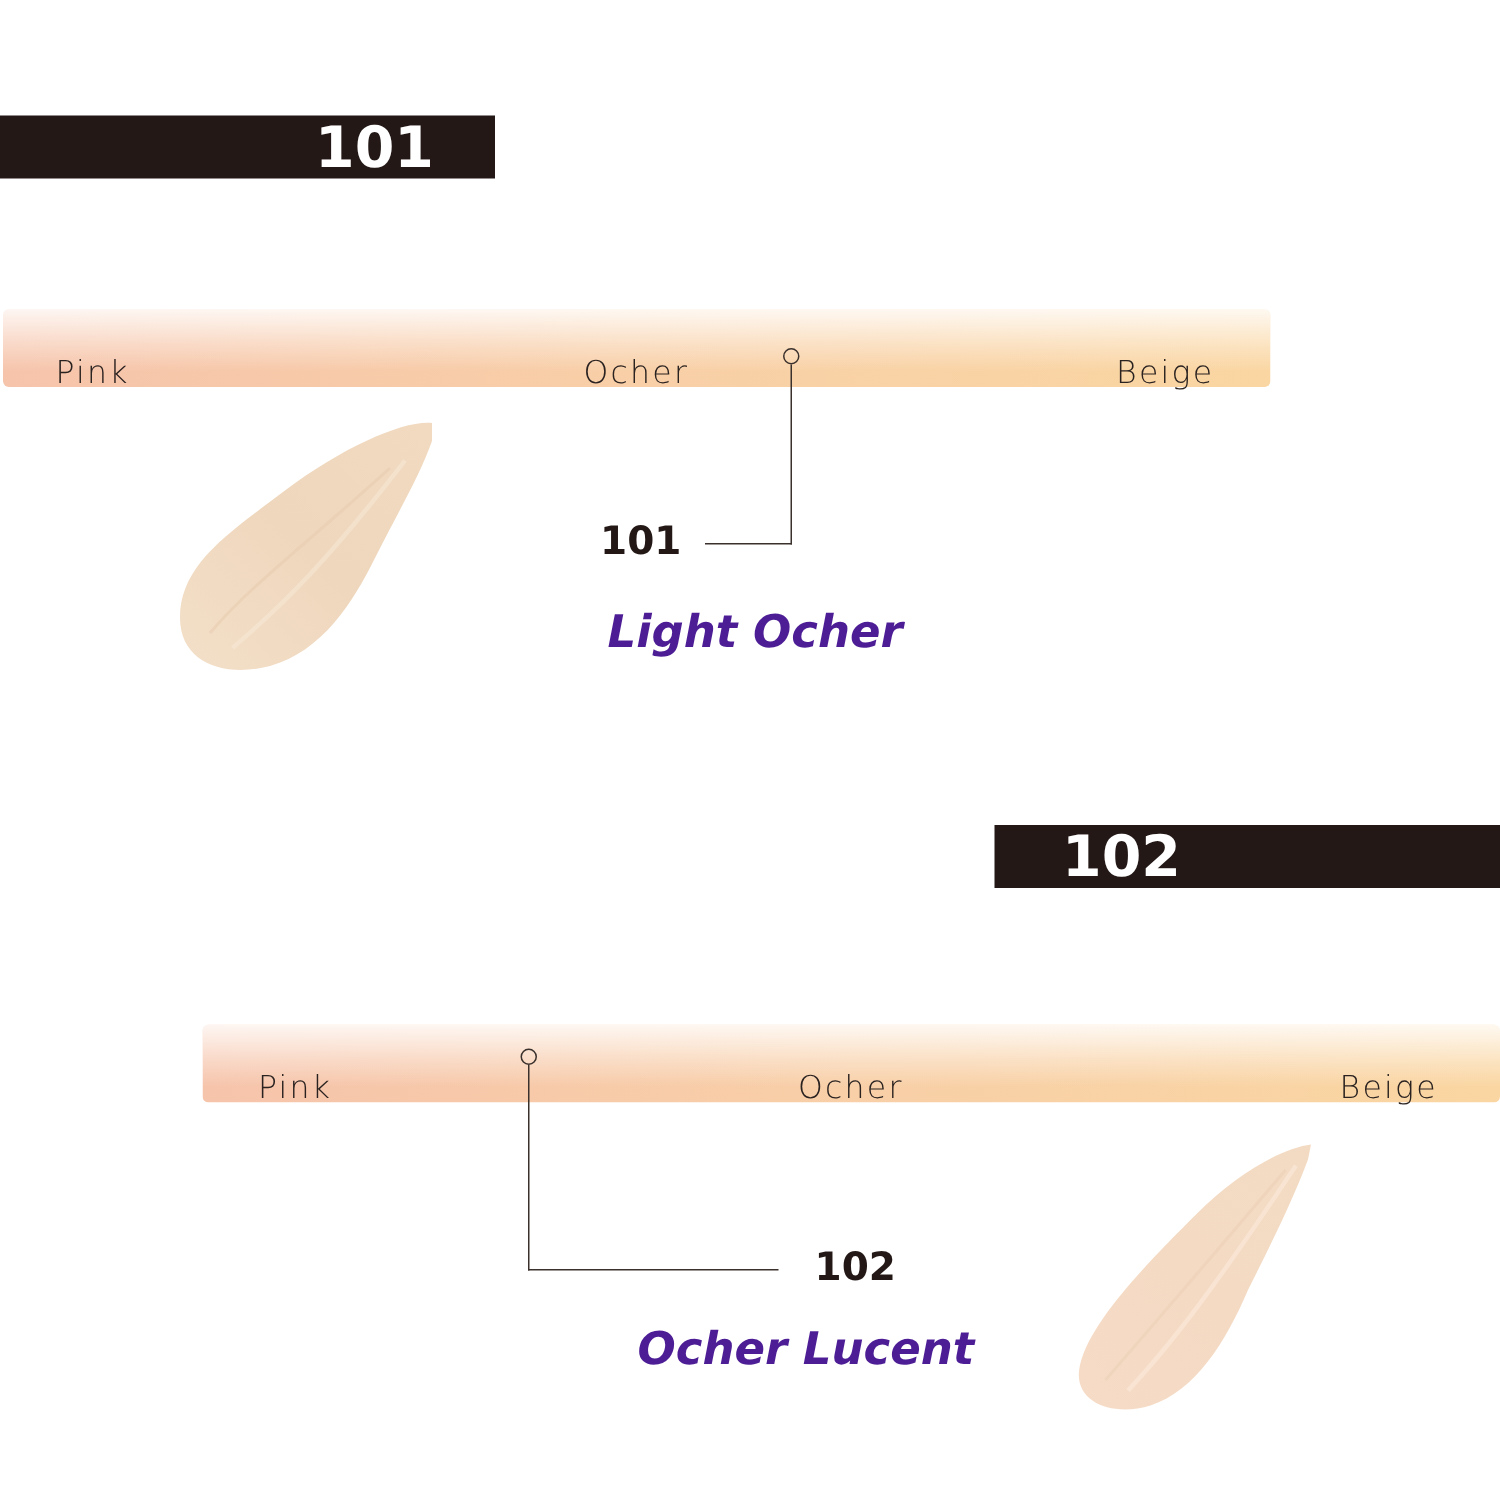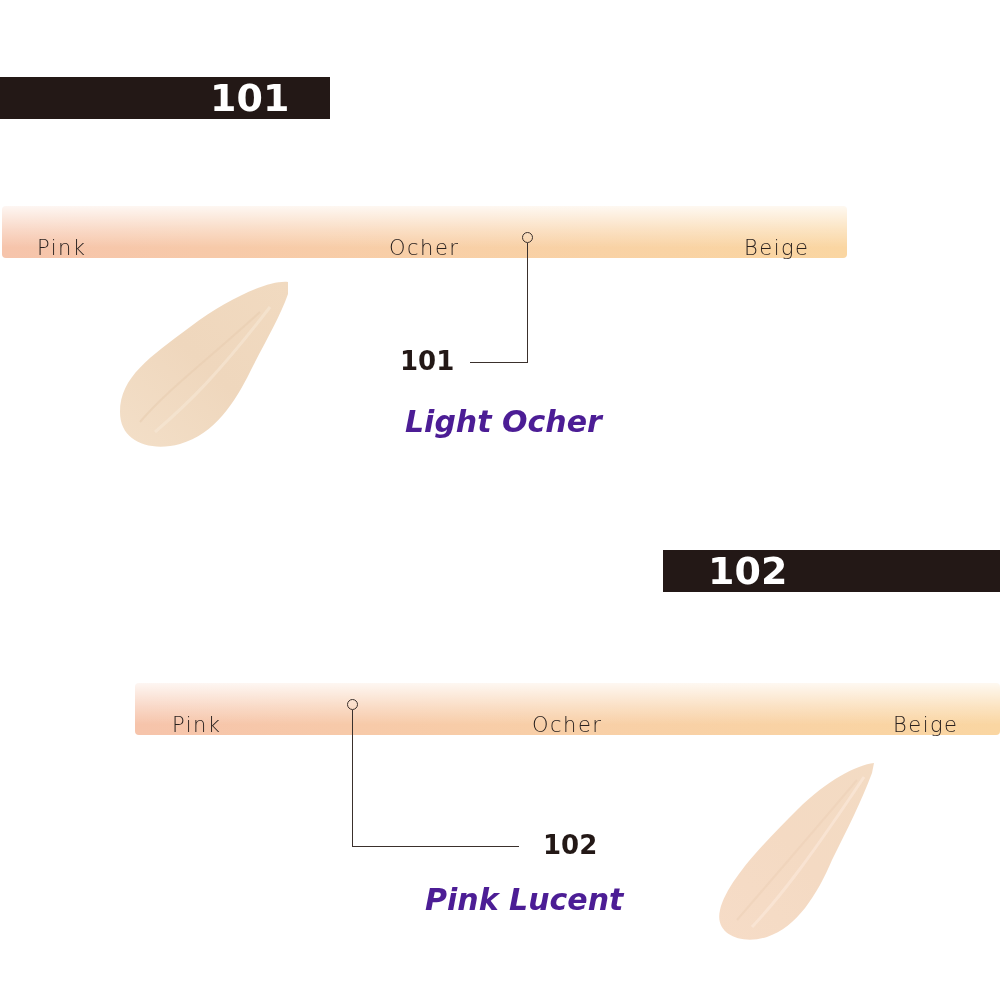--- a/index.html
+++ b/index.html
@@ -57,21 +57,21 @@
 <div class="scale" style="left:135px; top:683px; width:865px;">
   <span class="scale-label" style="left:37px;">Pink</span>
   <span class="scale-label" style="left:397px;">Ocher</span>
   <span class="scale-label" style="left:758px;">Beige</span>
 </div>
 <div class="marker" style="left:347px; top:699px;"></div>
 <div class="line" style="left:352px; top:710px; width:1.3px; height:137px;"></div>
 <div class="line" style="left:352px; top:846px; width:167px; height:1.3px;"></div>
 
 <span class="code" style="left:543px; top:830px;">102</span>
-<span class="name" style="left:425px; top:882px;">Pink Lucent</span>
+<span class="name" style="left:425px; top:882px;">Ocher Lucent</span>
 
 <svg class="swatch" style="left:712px; top:755px;" width="170" height="190" viewBox="0 0 170 190">
   <defs>
     <linearGradient id="sw2" x1="0" y1="1" x2="1" y2="0">
       <stop offset="0" stop-color="#f6dcc7"></stop>
       <stop offset="0.5" stop-color="#f4dac3"></stop>
       <stop offset="1" stop-color="#f3dbc3"></stop>
     </linearGradient>
   </defs>
   <path d="M162 8 C 145 10, 115 25, 85 55 C 55 85, 15 125, 8 155 C 2 180, 30 190, 55 182 C 85 172, 105 140, 120 105 C 135 75, 150 45, 160 18 Z" fill="url(#sw2)"></path>

